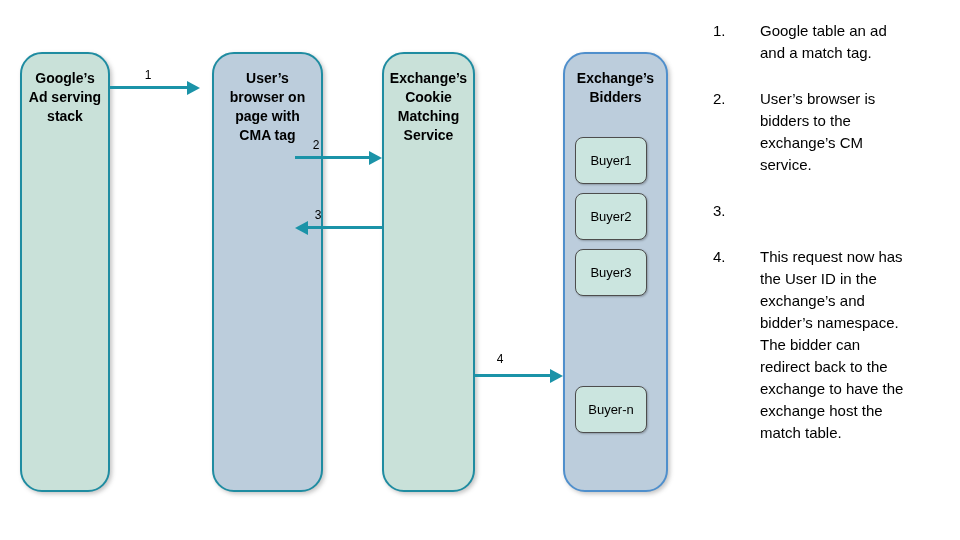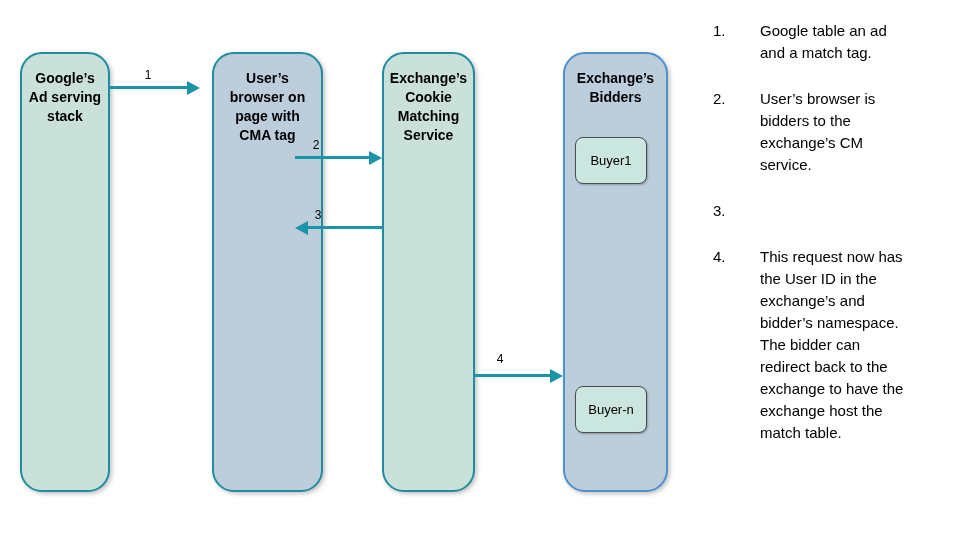--- a/index.html
+++ b/index.html
@@ -97,20 +97,22 @@
     <div class="col-title">Exchange’s
 Cookie
 Matching
 Service</div>
   </div>
 
   <div class="col blue bidders">
     <div class="col-title">Exchange’s
 Bidders</div>
     <div class="buyer b1">Buyer1</div>
+    <div class="buyer b2">Buyer2</div>
+    <div class="buyer b3">Buyer3</div>
     <div class="buyer bn">Buyer-n</div>
   </div>
 
   <div class="arrow right a1"></div>
   <div class="arrow right a2"></div>
   <div class="arrow left a3"></div>
   <div class="arrow right a4"></div>
 
   <div class="arrow-label l1">1</div>
   <div class="arrow-label l2">2</div>

